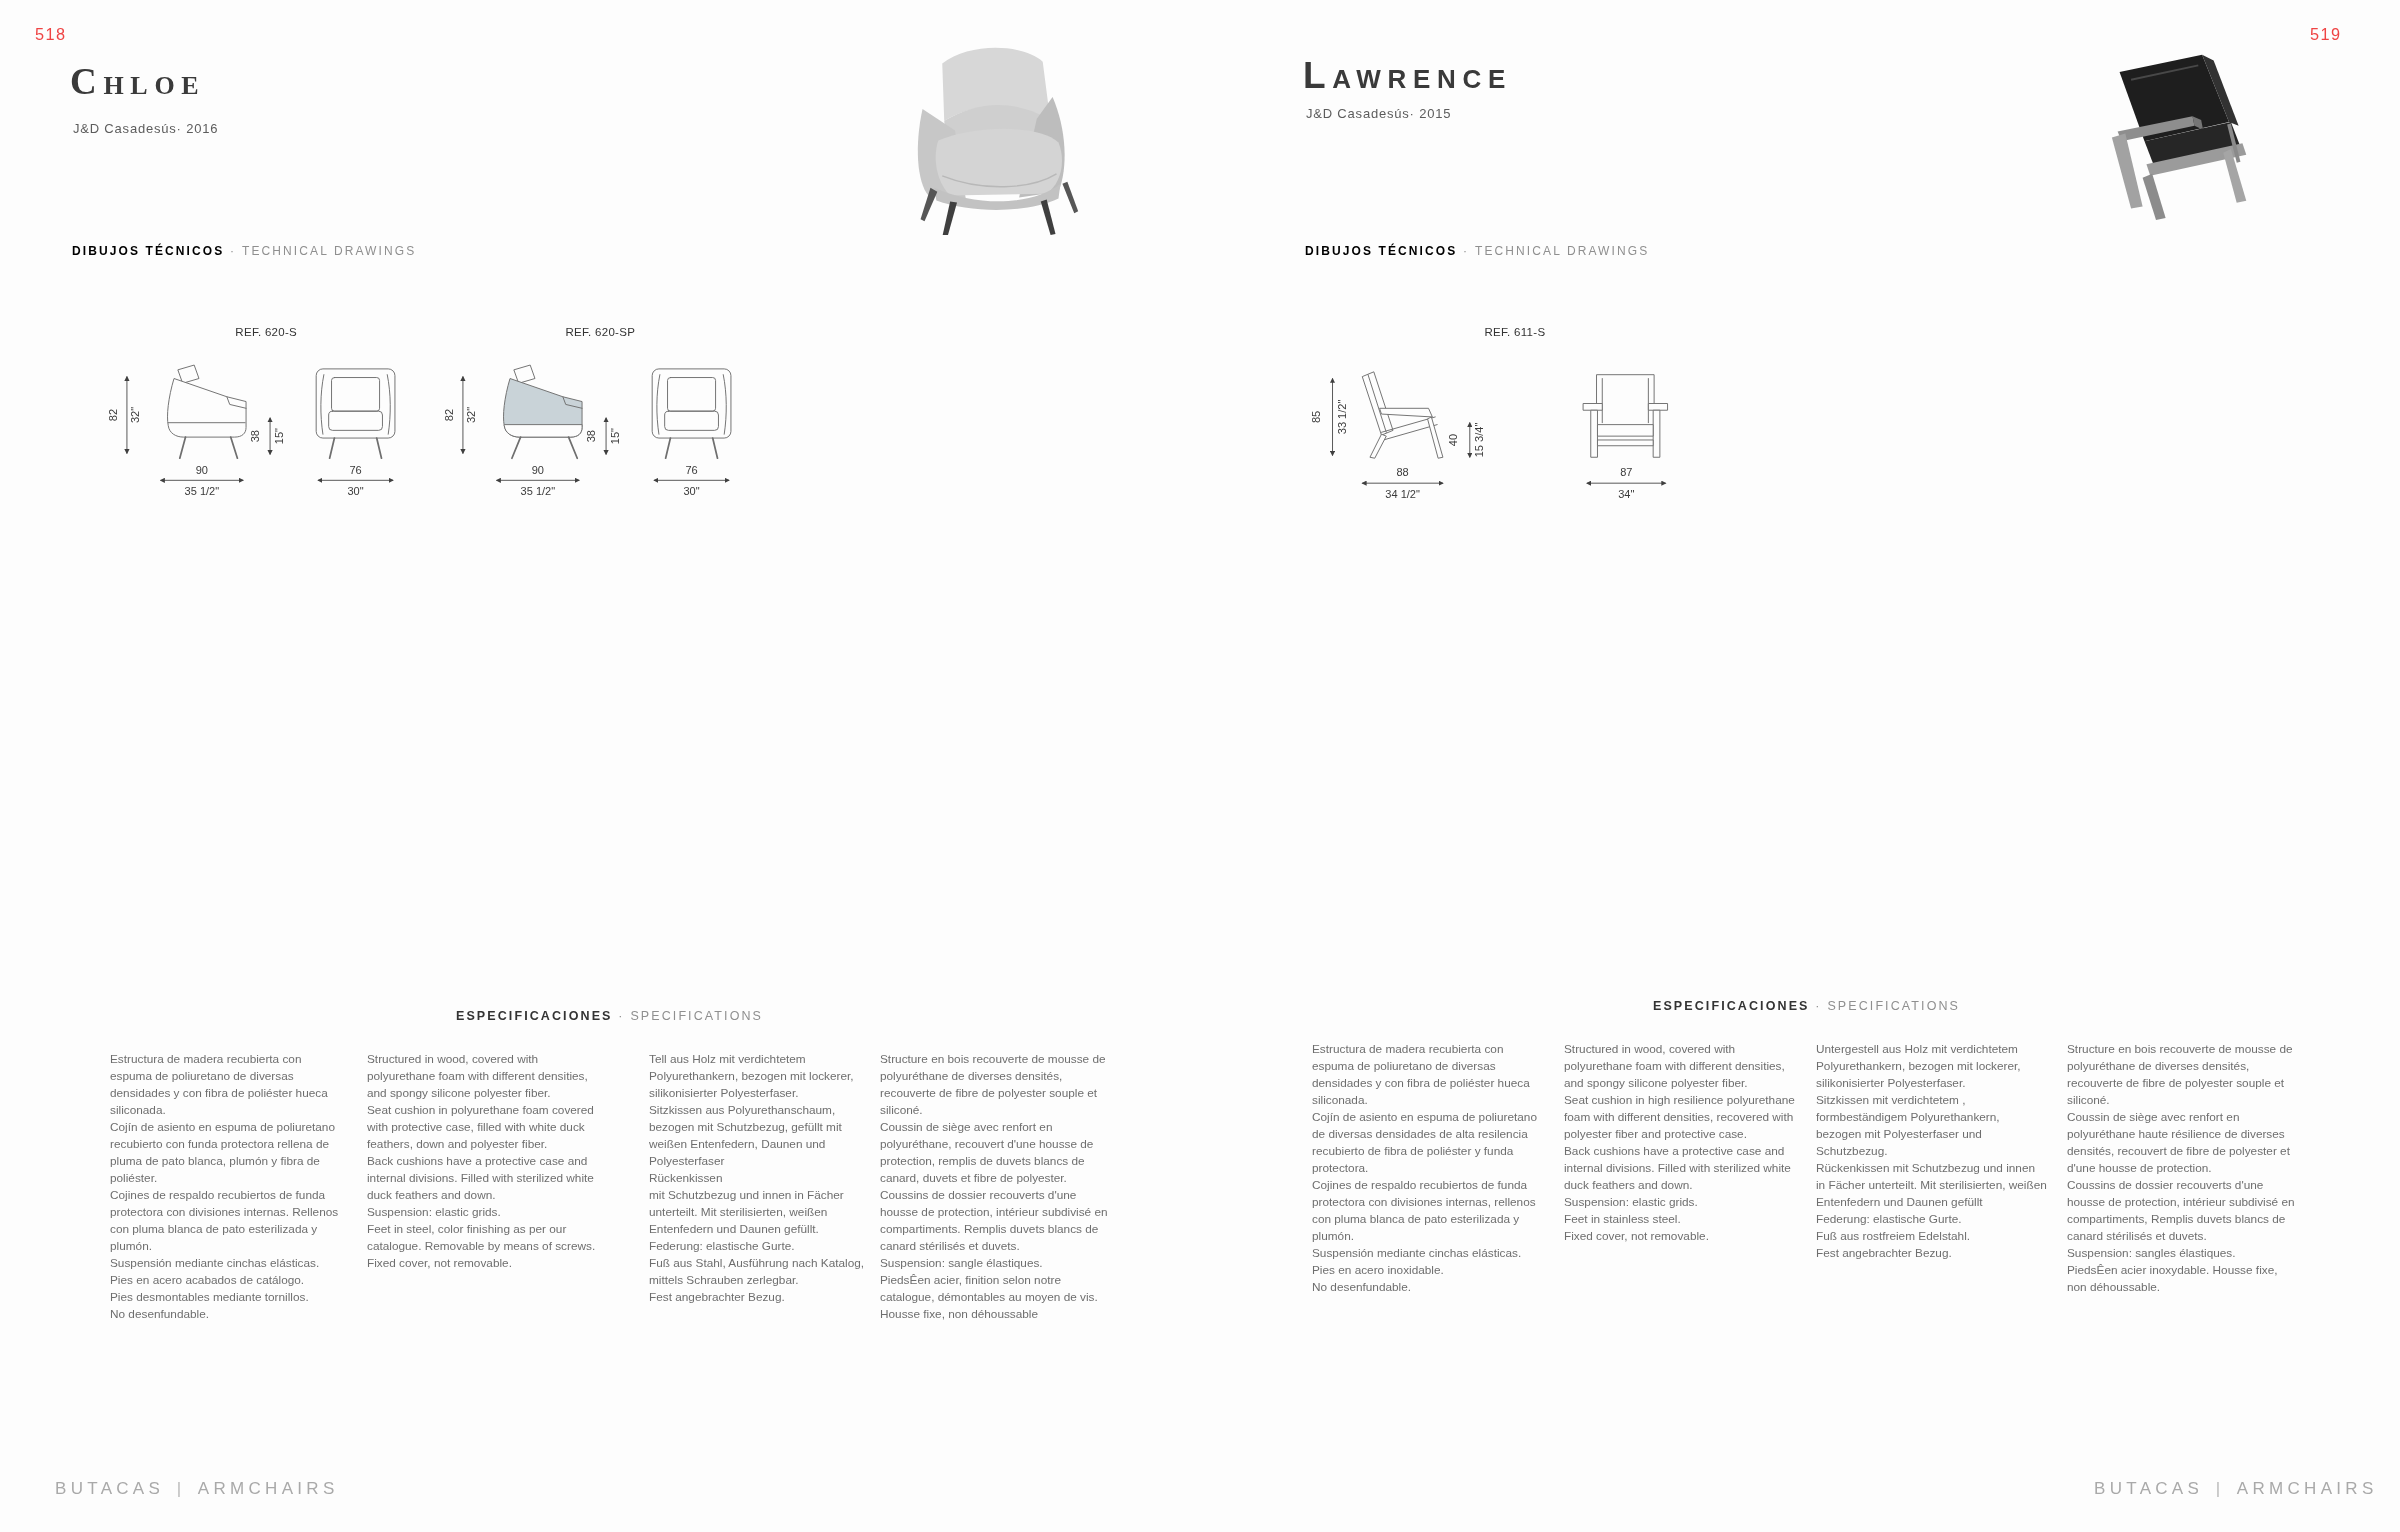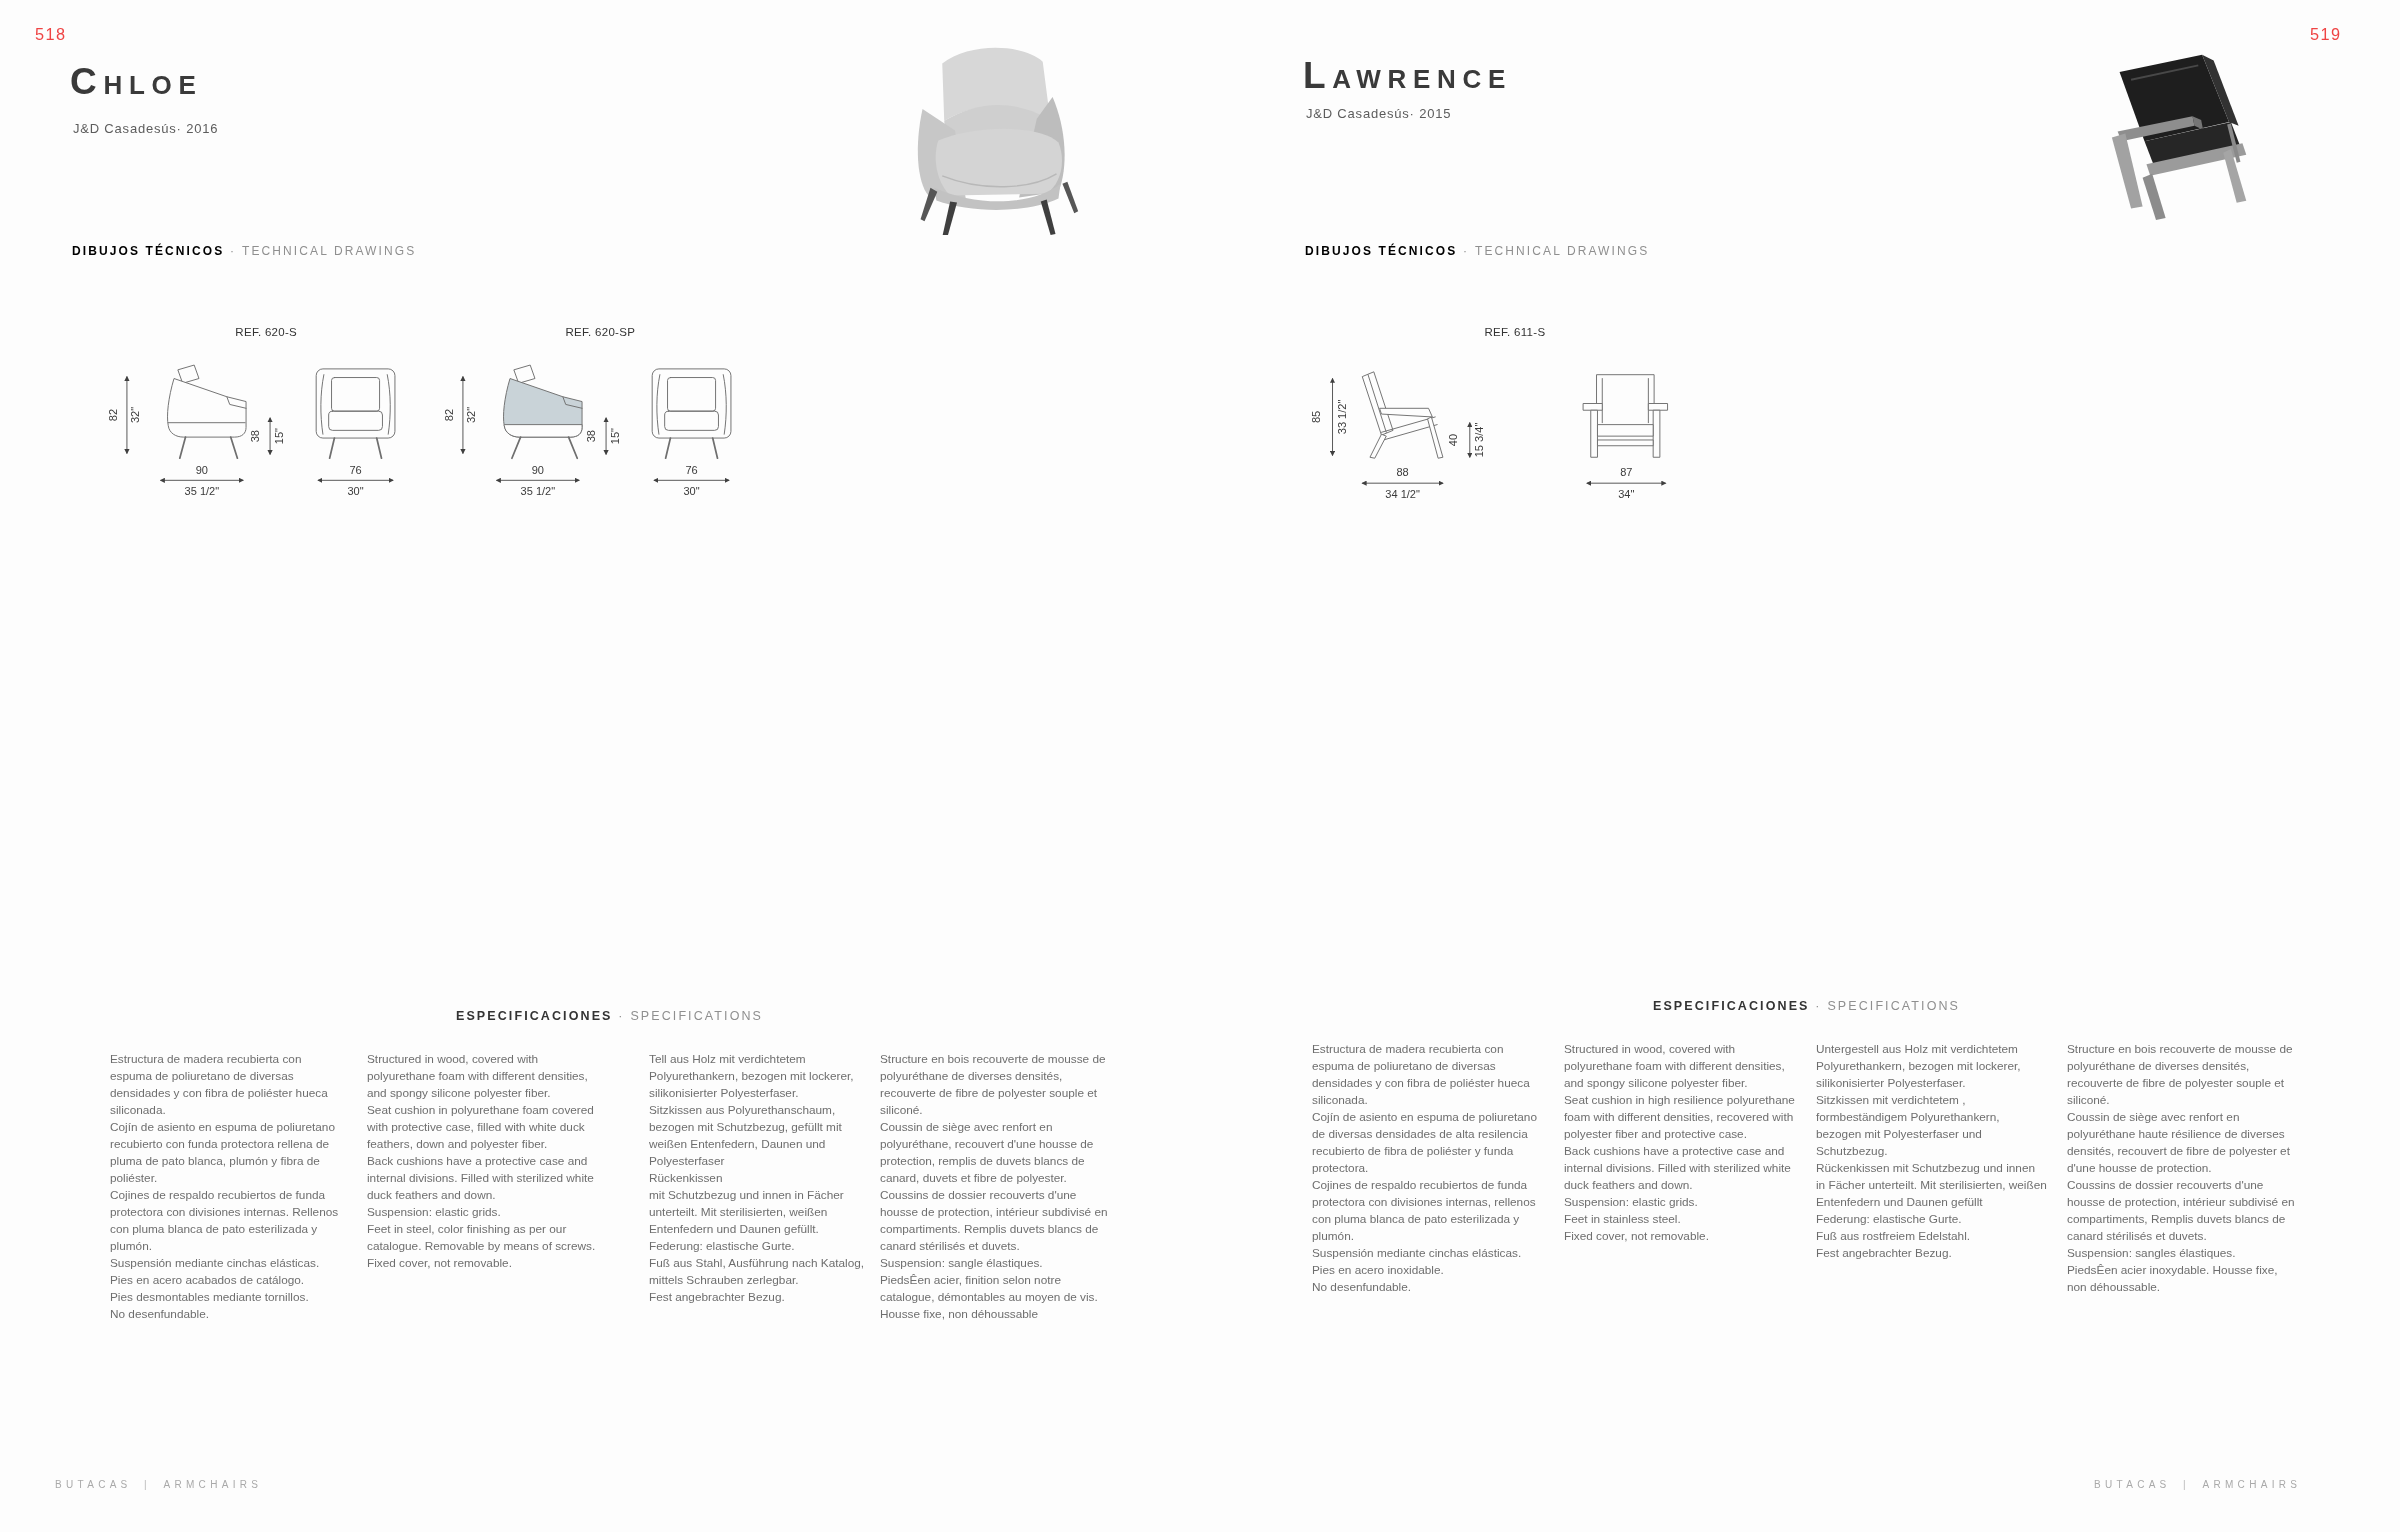--- a/index.html
+++ b/index.html
@@ -27,38 +27,38 @@
 
   .spec-heading { text-align:center; font-size:12.5px; letter-spacing:2.1px; color:#8f8f8f; }
   .spec-heading .primary { color:#333; font-weight:600; }
   .spec-heading .sep { margin:0 5.8px; }
 
   .spec-col {
     width:231px; font-size:11.8px; line-height:17px;
     color:#6e6e6e; white-space:pre-line; text-align:left;
   }
 
-  .footer { font-size:10px; letter-spacing:4.3px; color:#a9a9a9; white-space:nowrap; }
+  .footer { font-size:17px; letter-spacing:4.3px; color:#a9a9a9; white-space:nowrap; }
   .footer .fsep { margin:0 12.5px; color:#b9b9b9; }
 
   svg text { font-family:"Liberation Sans", sans-serif; }
   .ref-t  { font-size:12px; fill:#333; text-anchor:middle; letter-spacing:0.3px; }
   .dim    { stroke:#3f3f3f; stroke-width:0.9; fill:none; }
   .dim-t  { font-size:11.5px; fill:#3a3a3a; text-anchor:middle; }
   .td     { stroke:#6f6f6f; stroke-width:1; fill:none; stroke-linejoin:round; stroke-linecap:round; }
   .td-bg  { stroke:#6f6f6f; stroke-width:1; fill:#fdfdfd; stroke-linejoin:round; }
   .td-sh  { stroke:#6f6f6f; stroke-width:1; fill:#c9d3d8; stroke-linejoin:round; }
   .td-leg { stroke:#6f6f6f; stroke-width:1.8; fill:none; stroke-linecap:round; }
 </style>
 </head>
 <body>
 
 <div class="abs page-num" style="left:35px; top:25px;">518</div>
 
-<div class="abs product-title" style="left:70px; top:63px;">Chloe</div>
+<div class="abs product-title" style="left:70px; top:63px;font-family:Liberation Serif, serif;">Chloe</div>
 <div class="abs designer" style="left:73px; top:106px;margin-top:15px;">J&amp;D Casadesús· 2016</div>
 
 <svg class="abs" style="left:893px; top:38px;" width="197" height="197" viewBox="0 0 200 200">
   <g>
     <path d="M50,26 C78,4 132,6 152,24 L160,86 C118,64 82,66 52,84 Z" fill="#d7d7d7"></path>
     <path d="M52,84 C86,64 122,62 158,82 L160,102 L54,104 Z" fill="#cfcfcf"></path>
     <path d="M30,72 C22,108 24,146 36,160 L74,164 L63,94 Z" fill="#c7c7c7"></path>
     <path d="M162,60 C176,92 178,132 168,156 L128,162 L146,82 Z" fill="#bdbdbd"></path>
     <path d="M46,104 C86,88 148,88 168,106 C176,126 170,148 156,158 L58,160 C44,146 40,122 46,104 Z" fill="#d4d4d4"></path>
     <path d="M50,140 C90,156 140,154 166,138" fill="none" stroke="#b8b8b8" stroke-width="1.5"></path>

